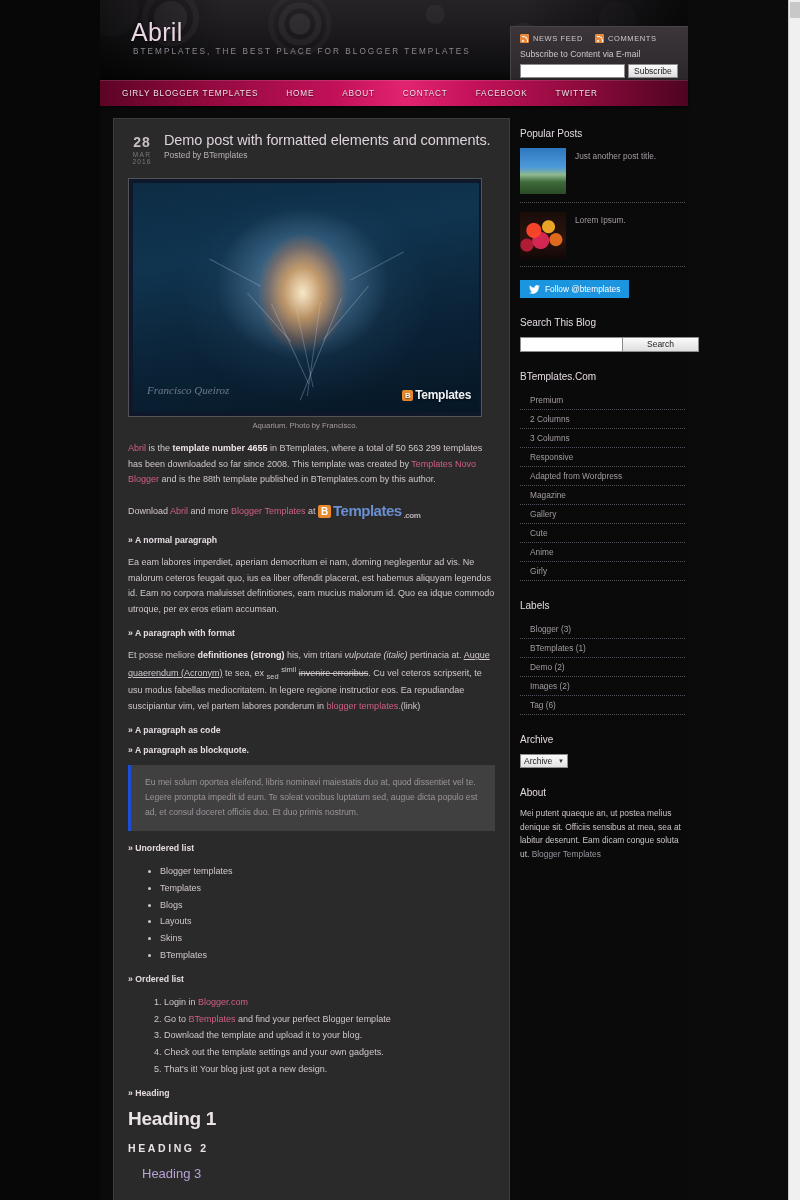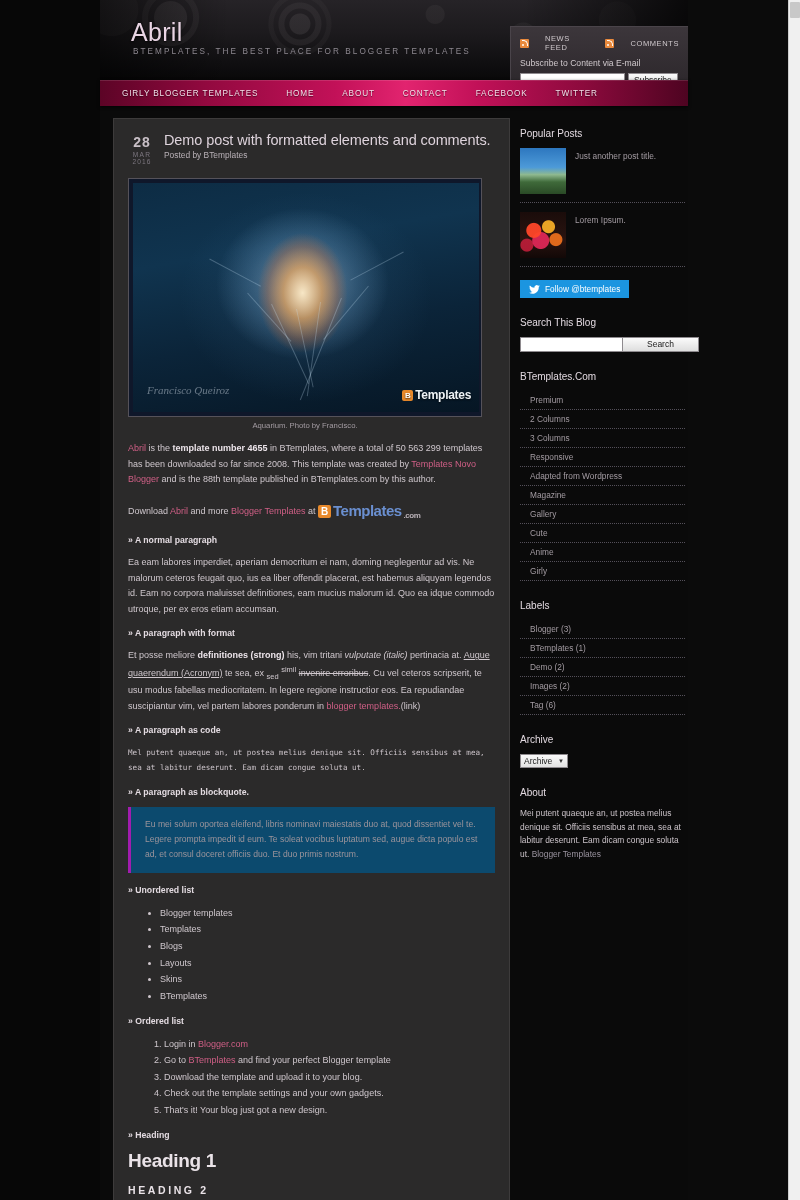--- a/index.html
+++ b/index.html
@@ -64,21 +64,21 @@
   #subscribe-box {
     position: absolute; right: 0; top: 26px;
     width: 178px; padding: 7px 9px 9px 9px;
     background: linear-gradient(180deg,#3c363b 0%,#2a2529 100%);
     border-left: 1px solid #4a444a;
     border-top: 1px solid #4a444a;
     border-bottom: 1px solid #17151a;
     z-index: 4;
   }
   .feed-links { display:flex; gap: 12px; align-items:center; margin-bottom: 6px; }
-  .feed-link { display:flex; align-items:center; gap:16px; }
+  .feed-link { display:flex; align-items:center; gap:4px; }
   .rss-ico {
     width: 9px; height: 9px; background:#e8893c; border-radius:1px;
     position: relative; flex: none;
   }
   .rss-ico:before{content:"";position:absolute;left:1.5px;bottom:1.5px;width:2px;height:2px;background:#fff;border-radius:50%;}
   .rss-ico:after{content:"";position:absolute;left:1.5px;bottom:1.5px;width:5px;height:5px;border:1.2px solid #fff;border-left:none;border-bottom:none;border-radius:0 5px 0 0;}
   .feed-label { font-size: 7.5px; letter-spacing:.6px; color:#cfc8cc; text-transform:uppercase; }
   #subscribe-text { font-size: 8.6px; color: #cfc8cc; margin-bottom: 5px; }
   #subscribe-form { display:flex; gap: 3px; }
   #subscribe-input {
@@ -198,21 +198,21 @@
   }
   .btempl-logo .com { font-size: 8px; color:#b9b1b7; align-self:flex-end; margin-bottom:2px;}
 
   .codeblock {
     font-family: "DejaVu Sans Mono", monospace;
     font-size: 7.6px; line-height: 2.0; color: #cac2c8;
     margin: 0 0 11px 0;
   }
   blockquote {
     margin: 0 0 12px 0; padding: 10px 14px 11px 14px;
-    background: #0c4a6e; border-left: 3px solid #a21caf;
+    background: #404040; border-left: 3px solid #1d4ed8;
     font-size: 8.6px; line-height: 1.75; color: #9c949b;
     font-style: normal;
   }
   ul.demo-list, ol.demo-list {
     margin: 0 0 11px 0; padding-left: 32px;
     font-size: 9px; line-height: 1.85; color: #cfc7cd;
   }
   ul.demo-list { list-style: disc; }
   ol.demo-list { list-style: decimal; padding-left: 36px; }
   .h1d { font-size: 19px; font-weight: bold; color:#eae3e8; margin: 0 0 12px 0; letter-spacing:-.3px;}
@@ -379,21 +379,20 @@
                 <span class="com">.com</span>
               </span></p>
 
           <div class="sec-head">» A normal paragraph</div>
           <p class="ptext">Ea eam labores imperdiet, aperiam democritum ei nam, doming neglegentur ad vis. Ne malorum ceteros feugait quo, ius ea liber offendit placerat, est habemus aliquyam legendos id. Eam no corpora maluisset definitiones, eam mucius malorum id. Quo ea idque commodo utroque, per ex eros etiam accumsan.</p>
 
           <div class="sec-head">» A paragraph with format</div>
           <p class="ptext"><span>Et posse meliore </span><b>definitiones (strong)</b><span> his, vim tritani </span><i>vulputate (italic)</i><span> pertinacia at. </span><u>Augue quaerendum (Acronym)</u><span> te sea, ex </span><sub>sed</sub> <sup>simil</sup> <s>invenire erroribus</s><span>. Cu vel ceteros scripserit, te usu modus fabellas mediocritatem. In legere regione instructior eos. Ea repudiandae suscipiantur vim, vel partem labores ponderum in </span><span class="lnk">blogger templates.</span><span>(link)</span></p>
 
           <div class="sec-head">» A paragraph as code</div>
-          <div class="codeblock">Mel putent quaeque an, ut postea melius denique sit. Officiis sensibus at mea, sea at labitur deserunt. Eam dicam congue soluta ut.</div>
 
           <div class="sec-head">» A paragraph as blockquote.</div>
           <blockquote>Eu mei solum oportea eleifend, libris nominavi maiestatis duo at, quod dissentiet vel te. Legere prompta impedit id eum. Te soleat vocibus luptatum sed, augue dicta populo est ad, et consul doceret officiis duo. Et duo primis nostrum.</blockquote>
 
           <div class="sec-head">» Unordered list</div>
           <ul class="demo-list">
             <li>Blogger templates</li>
             <li>Templates</li>
             <li>Blogs</li>
             <li>Layouts</li>

